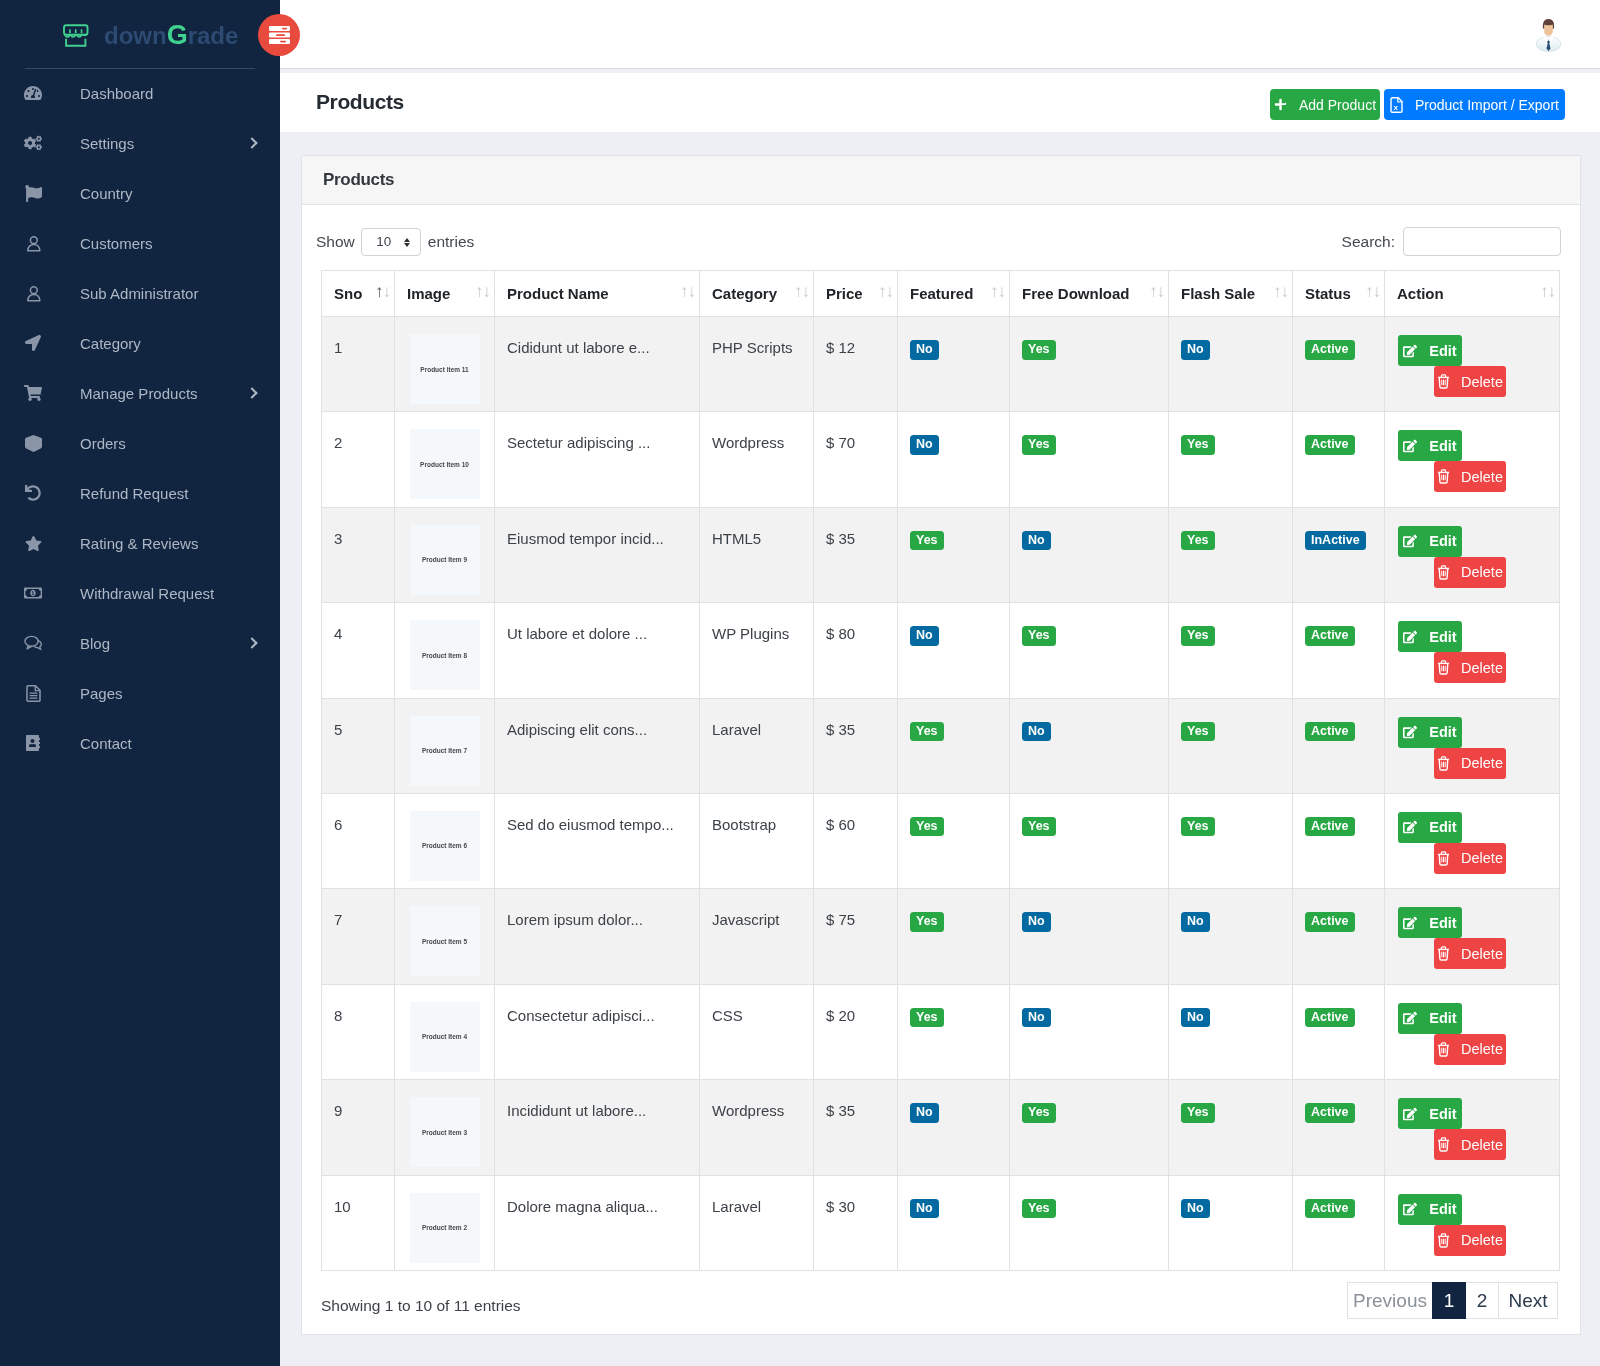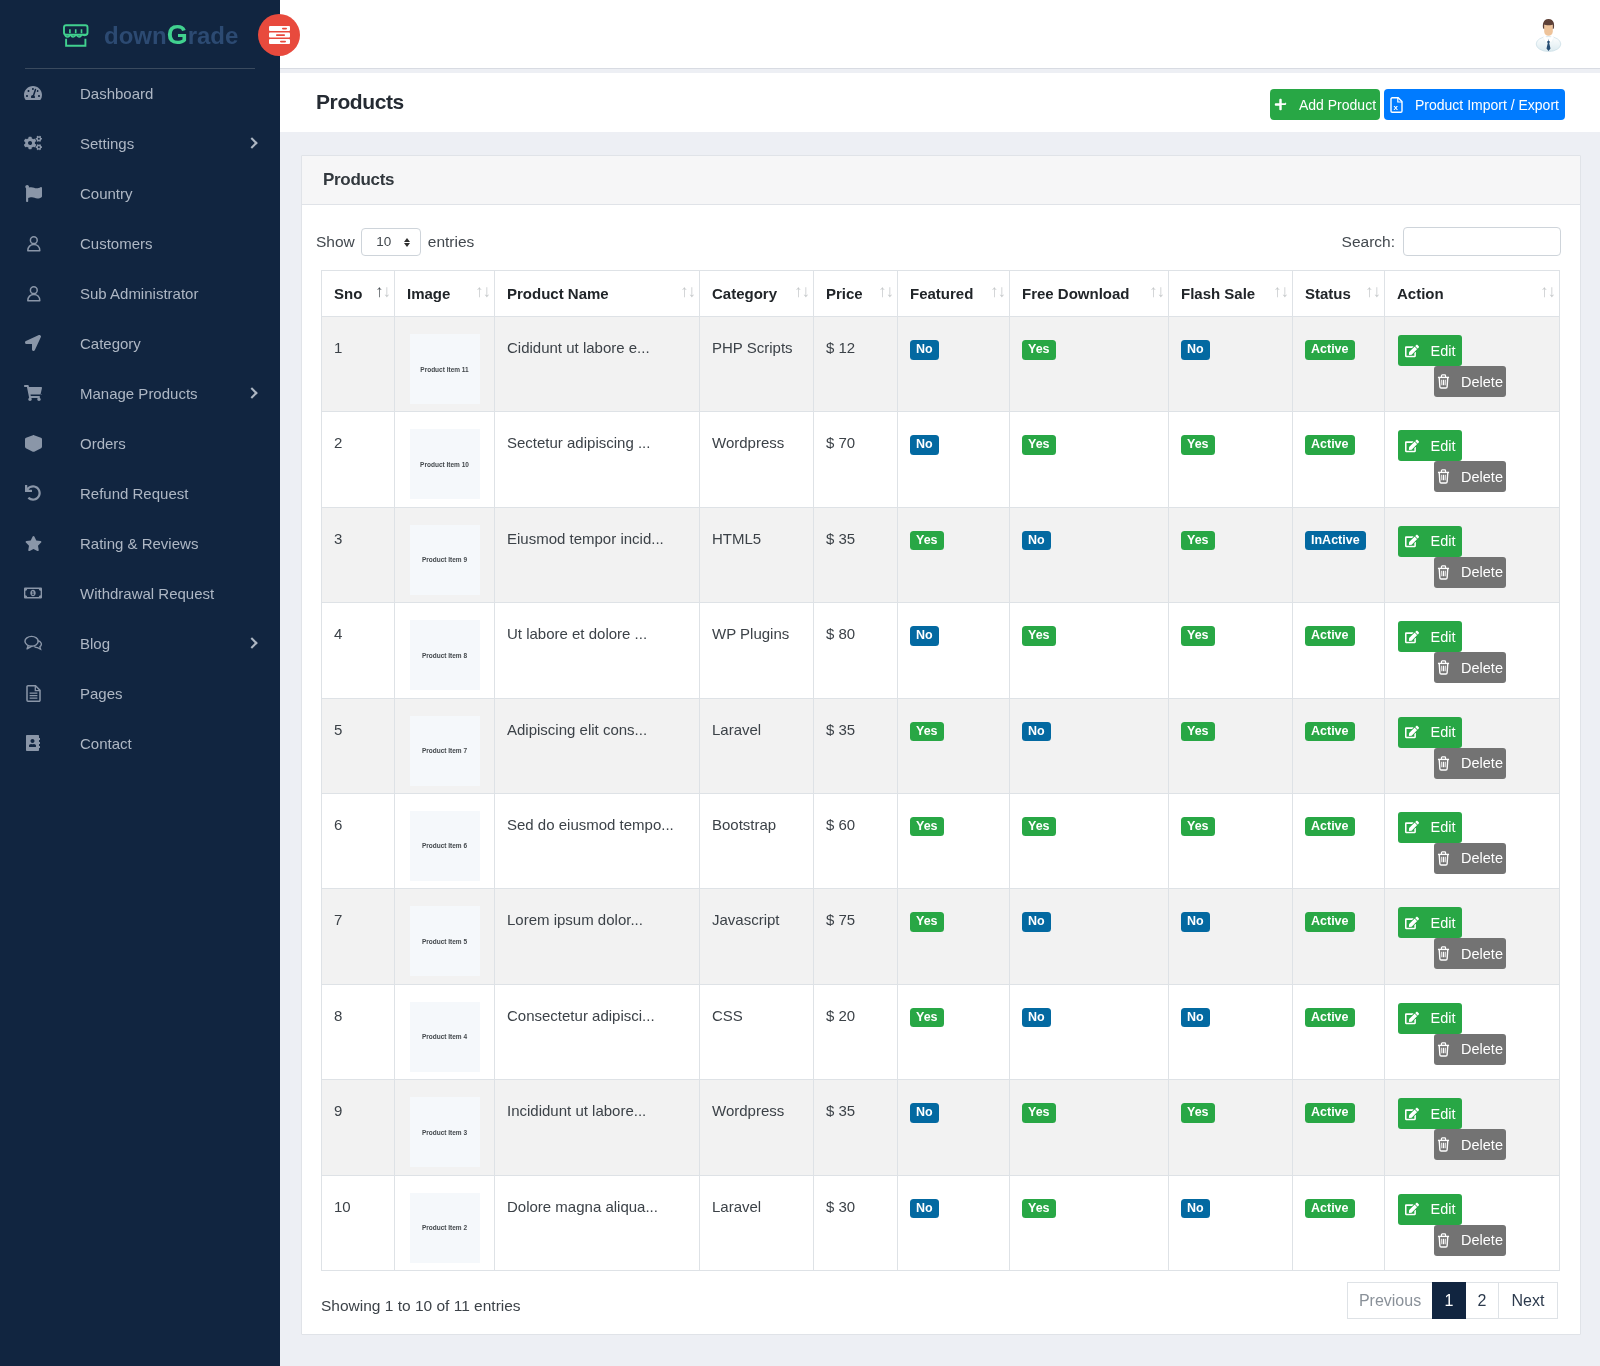--- a/index.html
+++ b/index.html
@@ -51,26 +51,26 @@
 tbody tr.odd td { background:#f2f2f2; }
 tbody tr.even td { background:#fff; }
 td.td-img { padding:17px 0 0 0; text-align:center; }
 .pimg { width:70px; height:70px; background:#f5f8fb; display:inline-flex; align-items:center; justify-content:center; font-size:6.5px; font-weight:bold; color:#43484c; }
 .badge { display:inline-block; min-width:10px; padding:3px 6px 3px 6px; font-size:12.5px; font-weight:bold; color:#fff; border-radius:3.5px; line-height:13.5px; }
 .b-red { background:#0369a1; }
 .b-green { background:#28a745; }
 td.td-act { padding:18px 12px 0 13px; }
 .abtn { display:inline-flex; align-items:center; justify-content:center; height:31px; border-radius:3px; color:#fff; font-size:14.5px; vertical-align:top; }
 .abtn svg { margin-right:6px; }
-.a-edit { width:64px; background:#28a745; margin-right:3px; }
-.a-del { width:72px; background:#737373;margin-left:36px; }
+.a-edit { width:64px; background:#28a745; margin-right:3px;font-weight:bold; }
+.a-del { width:72px; background:#ef4444;margin-left:36px; }
 
 .tfoot-info { position:absolute; left:19px; top:1141px; font-size:15.5px; color:#3c4248; }
 .pager { position:absolute; right:22px; top:1126px; display:flex; }
-.pg { height:37px; display:flex; align-items:center; justify-content:center; background:#fff; border:1px solid #dee2e6; font-size:16px; }
+.pg { height:37px; display:flex; align-items:center; justify-content:center; background:#fff; border:1px solid #dee2e6; font-size:19px; }
 .pg-prev { width:85px; color:#8a9199; border-right:none; }
 .pg-1 { width:34px; background:#112540; border-color:#112540; color:#fff; }
 .pg-2 { width:33px; color:#2c3a4d; border-left:none; }
 .pg-next { width:59px; color:#2c3a4d; border-left:none; }
 </style>
 </head>
 <body>
 
 <div class="sidebar">
 <div class="logo">

